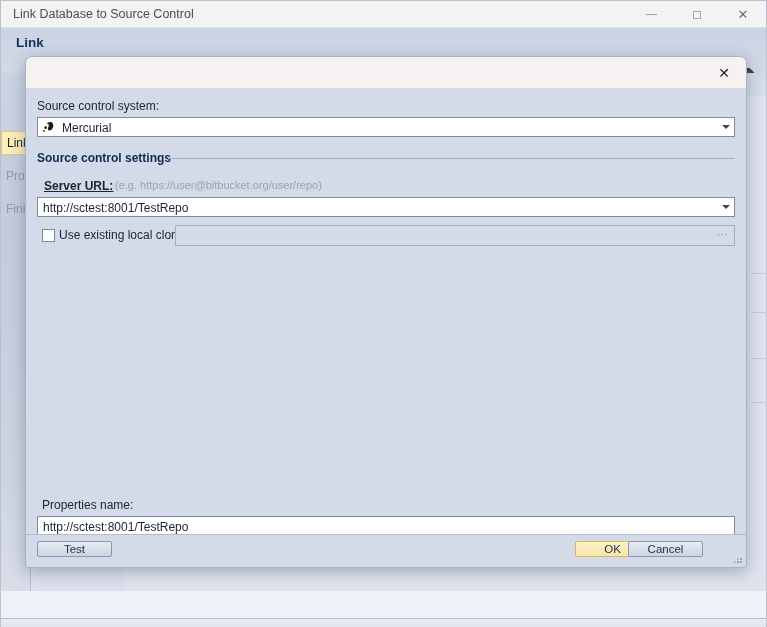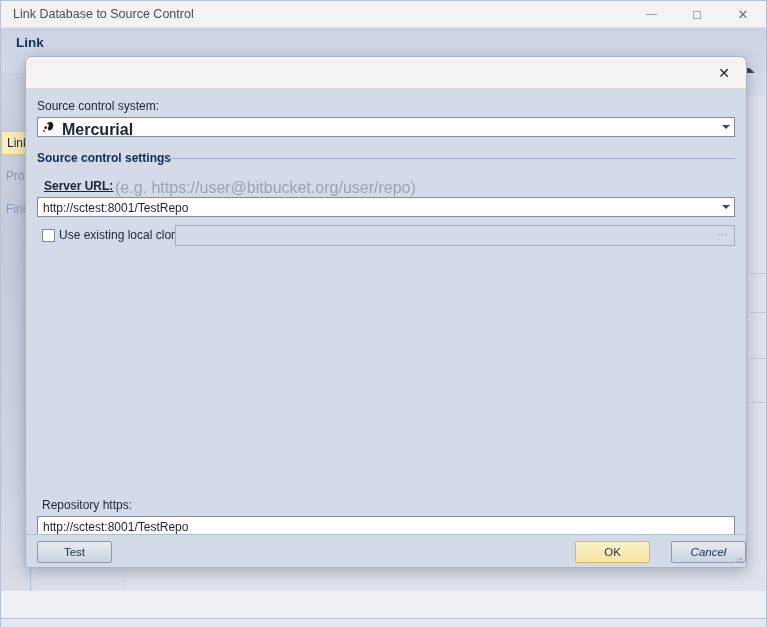--- a/index.html
+++ b/index.html
@@ -141,42 +141,42 @@
   #lbl-scs{left:11px;top:10px;}
 
   #combo-scs{
     position:absolute;left:11px;top:28px;width:698px;height:20px;
     background:#ffffff;border:1px solid #7d8aa1;box-sizing:border-box;
   }
   #combo-scs .icon{
     position:absolute;left:4px;top:3px;width:14px;height:14px;
   }
   #combo-scs .txt{
-    position:absolute;left:24px;top:3px;font-size:16px;color:#1a2533;font-weight:bold;
+    position:absolute;left:24px;top:3px;font-size:12px;color:#1a2533;
   }
   .combo-arrow{
     position:absolute;right:0px;top:0px;width:17px;height:18px;
     display:flex;align-items:center;justify-content:center;
   }
   .tri-down{
     width:0;height:0;border-left:4px solid transparent;
     border-right:4px solid transparent;border-top:4px solid #3a465c;
   }
 
   #grp-title{
     position:absolute;left:11px;top:62px;
     font-size:12px;font-weight:bold;color:#0f2a54;white-space:nowrap;
   }
   #grp-line{
     position:absolute;left:142px;top:69px;width:567px;height:1px;
     background:#9facc4;
   }
 
   #lbl-url{left:18px;top:90px;font-weight:bold;text-decoration:underline;}
-  #lbl-url-hint{position:absolute;left:89px;top:90px;font-size:16px;color:#9aa2b3;white-space:nowrap;}
+  #lbl-url-hint{position:absolute;left:89px;top:90px;font-size:11px;color:#9aa2b3;white-space:nowrap;}
 
   #input-url{
     position:absolute;left:11px;top:108px;width:698px;height:20px;
     background:#ffffff;border:1px solid #7d8aa1;box-sizing:border-box;
   }
   #input-url .txt{position:absolute;left:5px;top:3px;font-size:12px;color:#1a2533;}
 
   #chk-clone{
     position:absolute;left:16px;top:140px;width:13px;height:13px;
     background:#ffffff;border:1px solid #7d8aa1;box-sizing:border-box;
@@ -197,30 +197,30 @@
     background:#ffffff;border:1px solid #7d8aa1;box-sizing:border-box;
   }
   #input-repo .txt{position:absolute;left:5px;top:3px;font-size:12px;color:#1a2533;}
 
   #dlg-footer{
     position:absolute;left:0;top:477px;width:720px;height:33px;
     background:#d3dae8;border-top:1px solid #b3bccd;
     box-sizing:border-box;border-radius:0 0 3px 3px;
   }
   .dlgbtn{
-    position:absolute;top:6px;height:22px;width:75px;
+    position:absolute;top:6px;height:16px;width:75px;
     border:1px solid #8c98ad;border-radius:2px;box-sizing:border-box;
     background:linear-gradient(180deg,#e8ebf1 0%,#cdd4e0 100%);
     display:flex;align-items:center;justify-content:center;
     font-size:11.5px;color:#22324c;
   }
   #btn-test{left:11px;}
   #btn-ok{left:549px;background:linear-gradient(180deg,#fdf1c4 0%,#f7e6ab 100%);
     border-color:#d9b75e;}
-  #btn-cancel{left:645px;font-style:italic;}
+  #btn-cancel{left:602px;}
   #dlg-grip{position:absolute;right:3px;bottom:3px;width:10px;height:10px;}
 </style>
 </head>
 <body>
 
 <div id="bg-window">
 
   <div id="bg-titlebar">
     <span id="bg-title-text">Link Database to Source Control</span>
     <div class="winbtn" id="btn-min">
@@ -311,21 +311,21 @@
           <span class="tri-down"></span>
         </span>
     </div>
 
     <div id="chk-clone"></div>
     <span class="lbl" id="lbl-clone">Use existing local clone</span>
     <div id="input-clone">
       <span class="dots">⋯</span>
     </div>
 
-    <span class="lbl" id="lbl-repo">Repository https:</span>
+    <span class="lbl" id="lbl-repo">Properties name:</span>
     <div id="input-repo">
       <span class="txt">http://sctest:8001/TestRepo</span>
     </div>
 
   </div>
 
   <div id="dlg-footer">
     <div class="dlgbtn" id="btn-test">
         <span>Test</span>
       </div>

